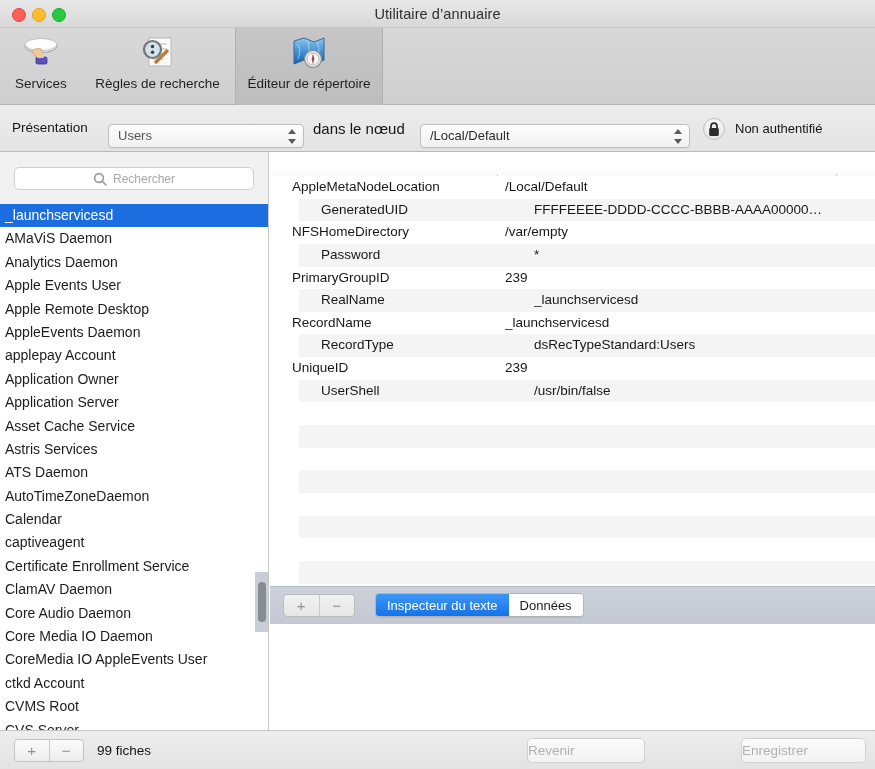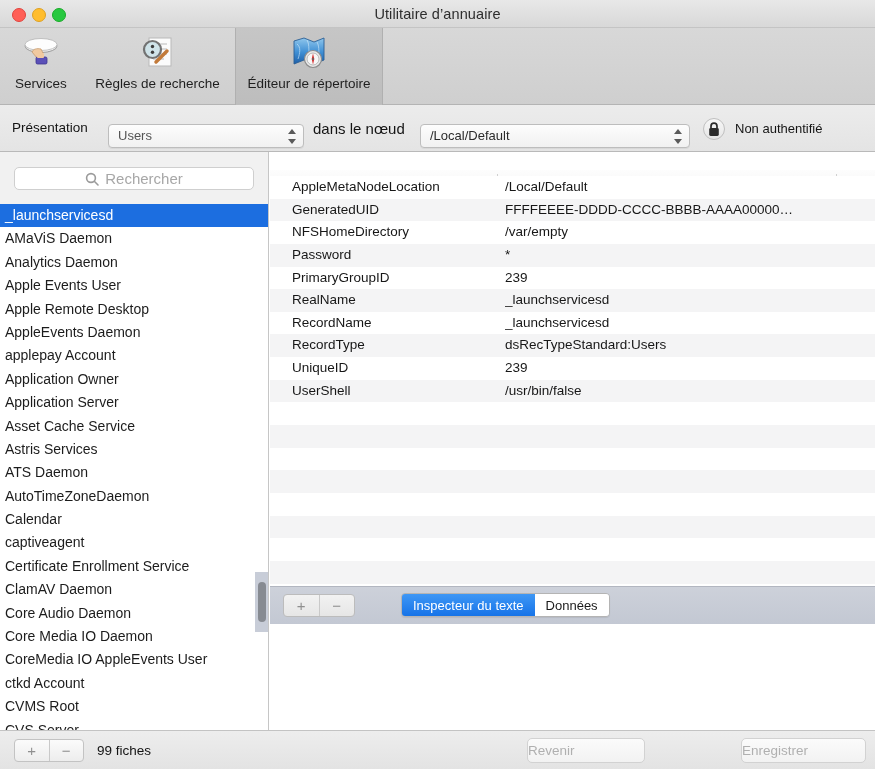--- a/index.html
+++ b/index.html
@@ -193,21 +193,21 @@
     position: absolute;
     left: 0; top: 0;
     width: 238px;
     height: 21px;
     display: flex;
     align-items: center;
     justify-content: center;
   }
   #search-icon { margin-right: 6px; display: block; }
   #search-placeholder {
-    font-size: 15px;
+    font-size: 12px;
     color: #a7a7a7;
   }
   #record-list {
     position: absolute;
     left: 0; top: 52px;
     width: 268px;
     height: 526px;
     overflow: hidden;
   }
   .record-row {
@@ -287,21 +287,21 @@
     height: 410px;
     overflow: hidden;
   }
   .attr-row {
     position: relative;
     height: 22.65px;
     line-height: 22.65px;
     box-sizing: border-box;
   }
   .attr-row.odd  { background: #ffffff; }
-  .attr-row.even { background: #f4f4f5; }
+  .attr-row.even { background: #f4f4f5; margin-left: 29px; }
   .attr-name {
     position: absolute;
     left: 22px; top: 0;
     font-size: 13.5px;
     color: #171717;
     white-space: nowrap;
   }
   .attr-value {
     position: absolute;
     left: 235px; top: 0;
@@ -347,21 +347,20 @@
   #segmented {
     position: absolute;
     left: 105px; top: 6px;
     height: 24px;
     display: flex;
     border-radius: 4px;
     overflow: hidden;
     border: 1px solid #b4b4b4;
     box-sizing: border-box;
     box-shadow: 0 1px 1px rgba(0,0,0,0.08);
-    margin-left: 26px;
   }
   .seg {
     display: flex;
     align-items: center;
     justify-content: center;
     padding: 0 11px;
     font-size: 13px;
     height: 22px;
     box-sizing: border-box;
   }

